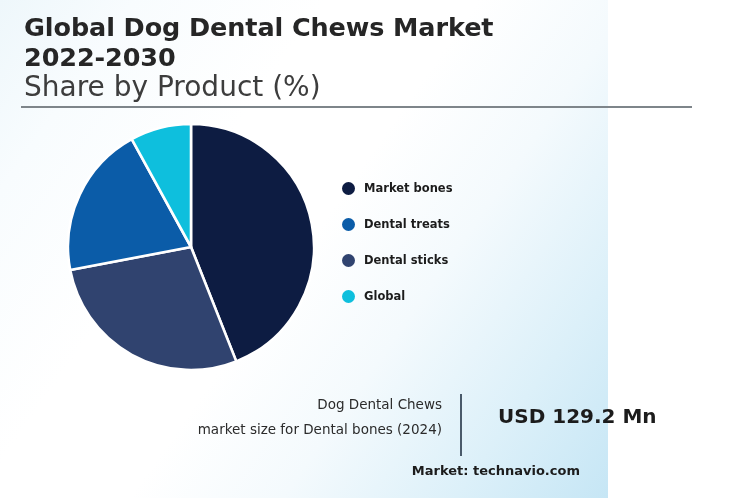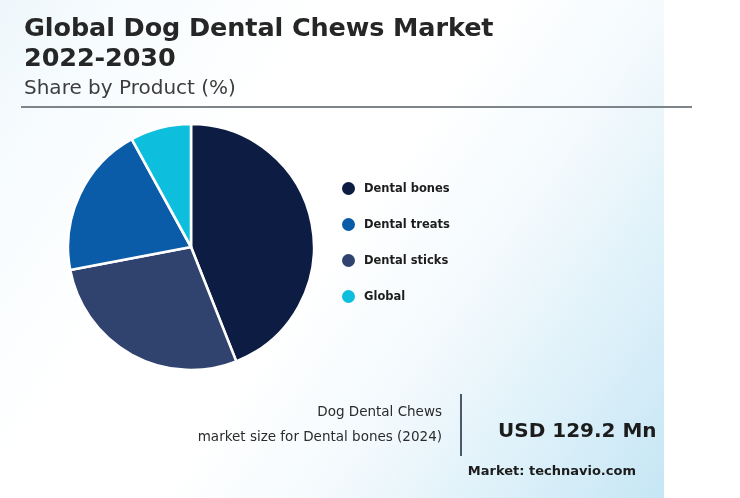--- a/index.html
+++ b/index.html
@@ -7,21 +7,21 @@
     padding: 0;
   }
   body {
     width: 740px;
     height: 498px;
     overflow: hidden;
     font-family: "DejaVu Sans", sans-serif;
   }
   #infographic {
     position: relative;
-    width: 664px;
+    width: 608px;
     height: 498px;
     background: linear-gradient(125deg,
         #eef7fb 0%,
         #f8fcfe 14%,
         #ffffff 34%,
         #ffffff 50%,
         #f4fafd 66%,
         #dcf0f9 84%,
         #c6e6f5 100%);
     box-sizing: border-box;
@@ -37,21 +37,21 @@
     font-family: "DejaVu Sans", sans-serif;
     font-weight: bold;
     font-size: 25.5px;
     line-height: 30px;
     color: #262626;
     letter-spacing: -0.1px;
   }
   .subtitle-line {
     font-family: "DejaVu Sans", sans-serif;
     font-weight: normal;
-    font-size: 20px;
+    font-size: 28px;
     line-height: 28px;
     color: #3d3d3d;
     padding-top: 1px;
   }
   #header-rule {
     position: absolute;
     left: 21px;
     top: 106px;
     width: 671px;
     height: 2px;
@@ -96,21 +96,21 @@
     color: #1c1c1c;
     white-space: nowrap;
   }
   
   #callout {
     position: absolute;
     left: 150px;
     top: 392px;
     width: 560px;
     display: flex;
-    align-items: center;
+    align-items: flex-start;
   }
   #callout-left {
     width: 310px;
     text-align: right;
     padding-right: 18px;
     box-sizing: border-box;
   }
   .callout-text {
     font-family: "DejaVu Sans", sans-serif;
     font-size: 13.5px;
@@ -167,21 +167,21 @@
           <path d="M 125 125 L 170.28 239.36 A 123 123 0 0 1 4.18 148.05 Z" fill="#30436f" stroke="#ffffff" stroke-width="2.6" stroke-linejoin="round"></path>
           <path d="M 125 125 L 4.18 148.05 A 123 123 0 0 1 65.74 17.21 Z" fill="#0b5ca8" stroke="#ffffff" stroke-width="2.6" stroke-linejoin="round"></path>
           <path d="M 125 125 L 65.74 17.21 A 123 123 0 0 1 125.00 2.00 Z" fill="#0ebfdd" stroke="#ffffff" stroke-width="2.6" stroke-linejoin="round"></path>
         </g>
     </svg>
   </div>
 
   <div id="legend">
     <div class="legend-row">
       <span class="legend-swatch" style="background: rgb(13, 28, 66);"></span>
-      <span class="legend-label">Dental bones</span>
+      <span class="legend-label">Market bones</span>
     </div>
     <div class="legend-row">
       <span class="legend-swatch" style="background: rgb(11, 92, 168);"></span>
       <span class="legend-label">Dental treats</span>
     </div>
     <div class="legend-row">
       <span class="legend-swatch" style="background: rgb(48, 67, 111);"></span>
       <span class="legend-label">Dental sticks</span>
     </div>
     <div class="legend-row">

